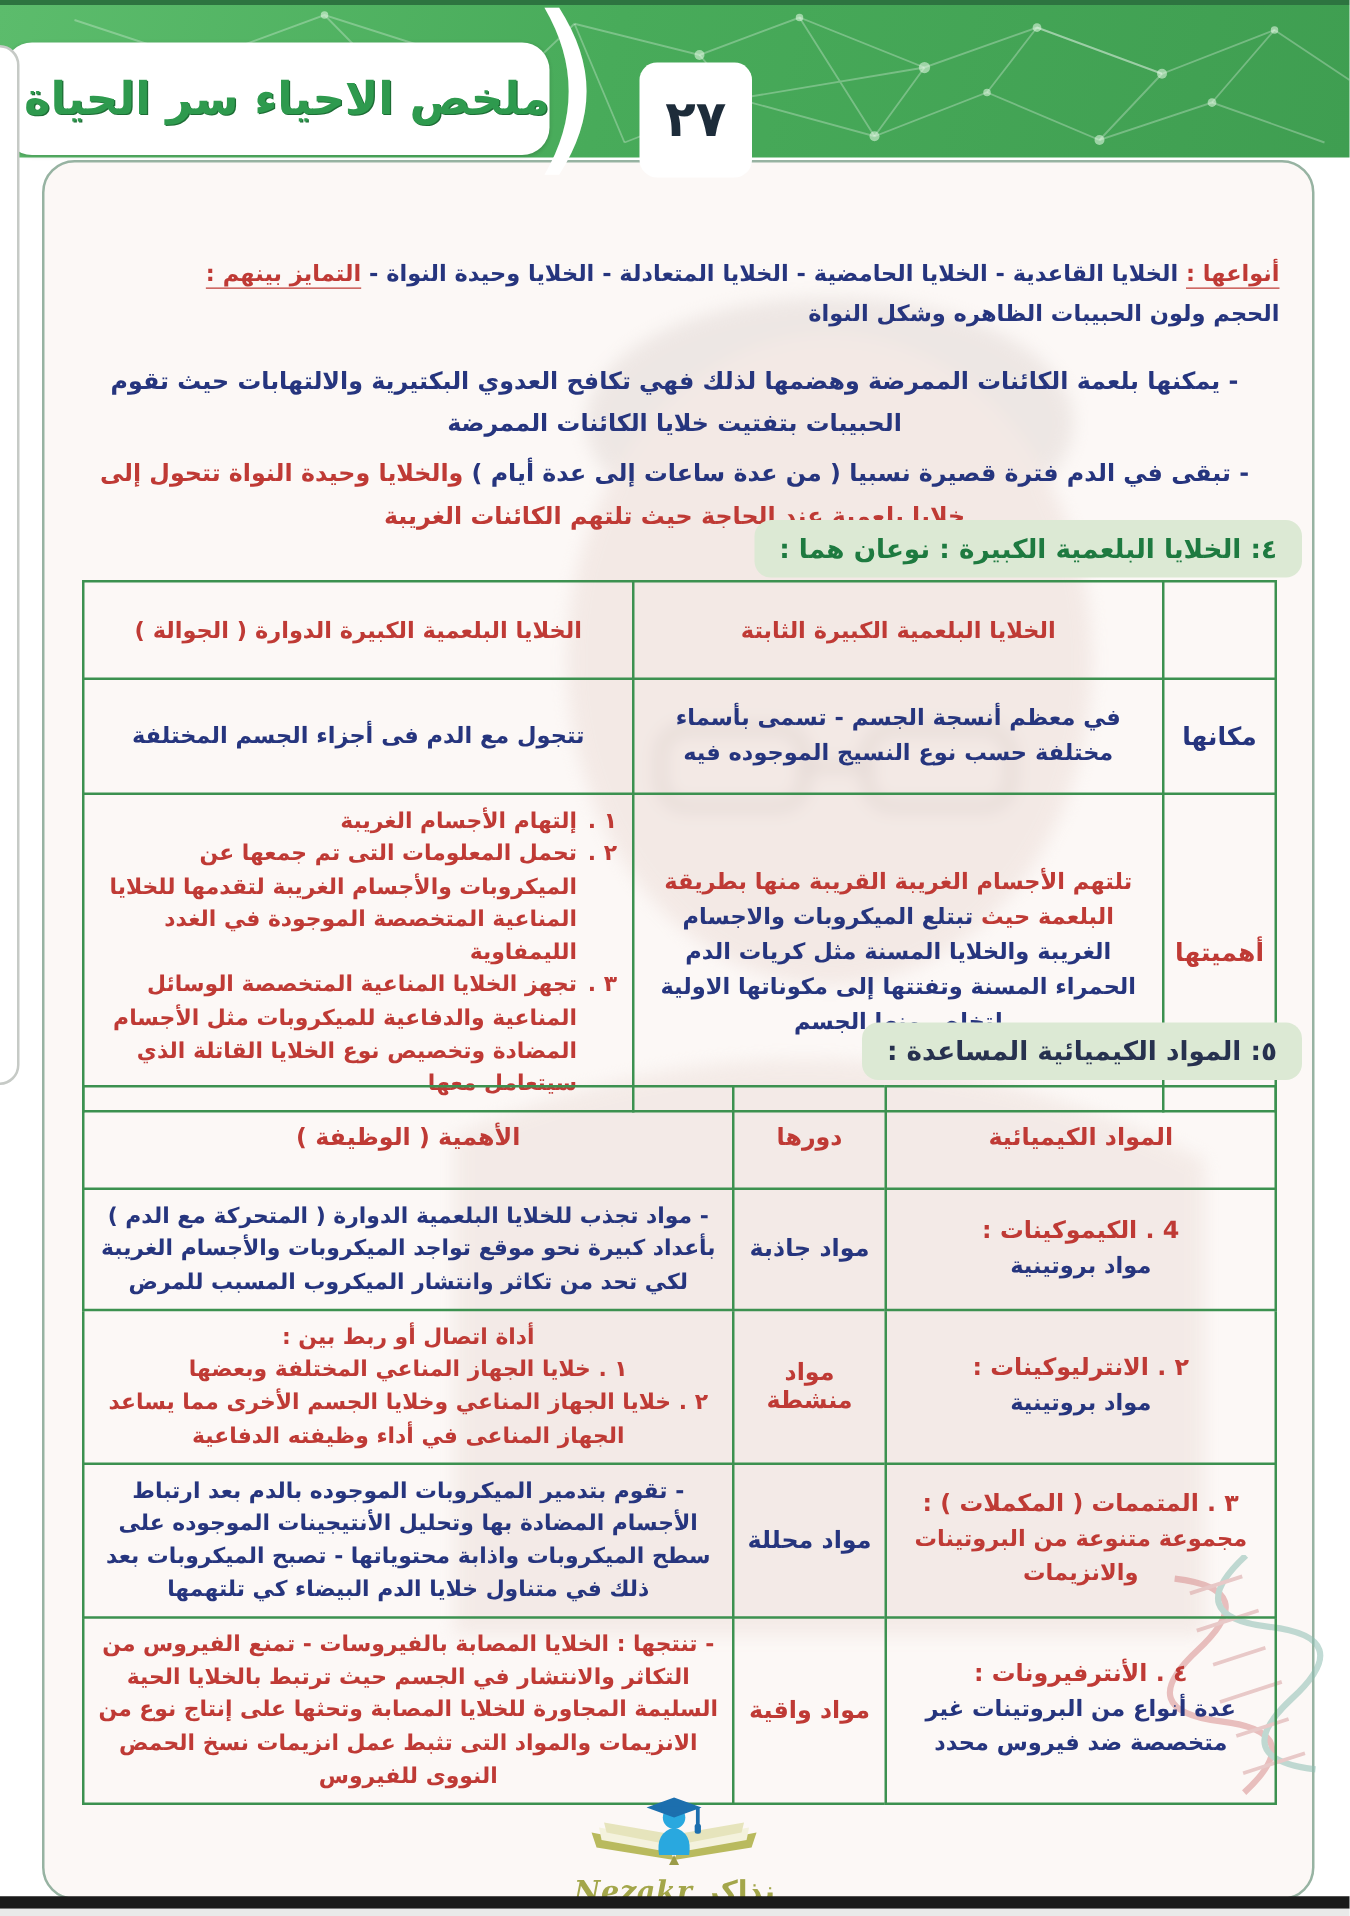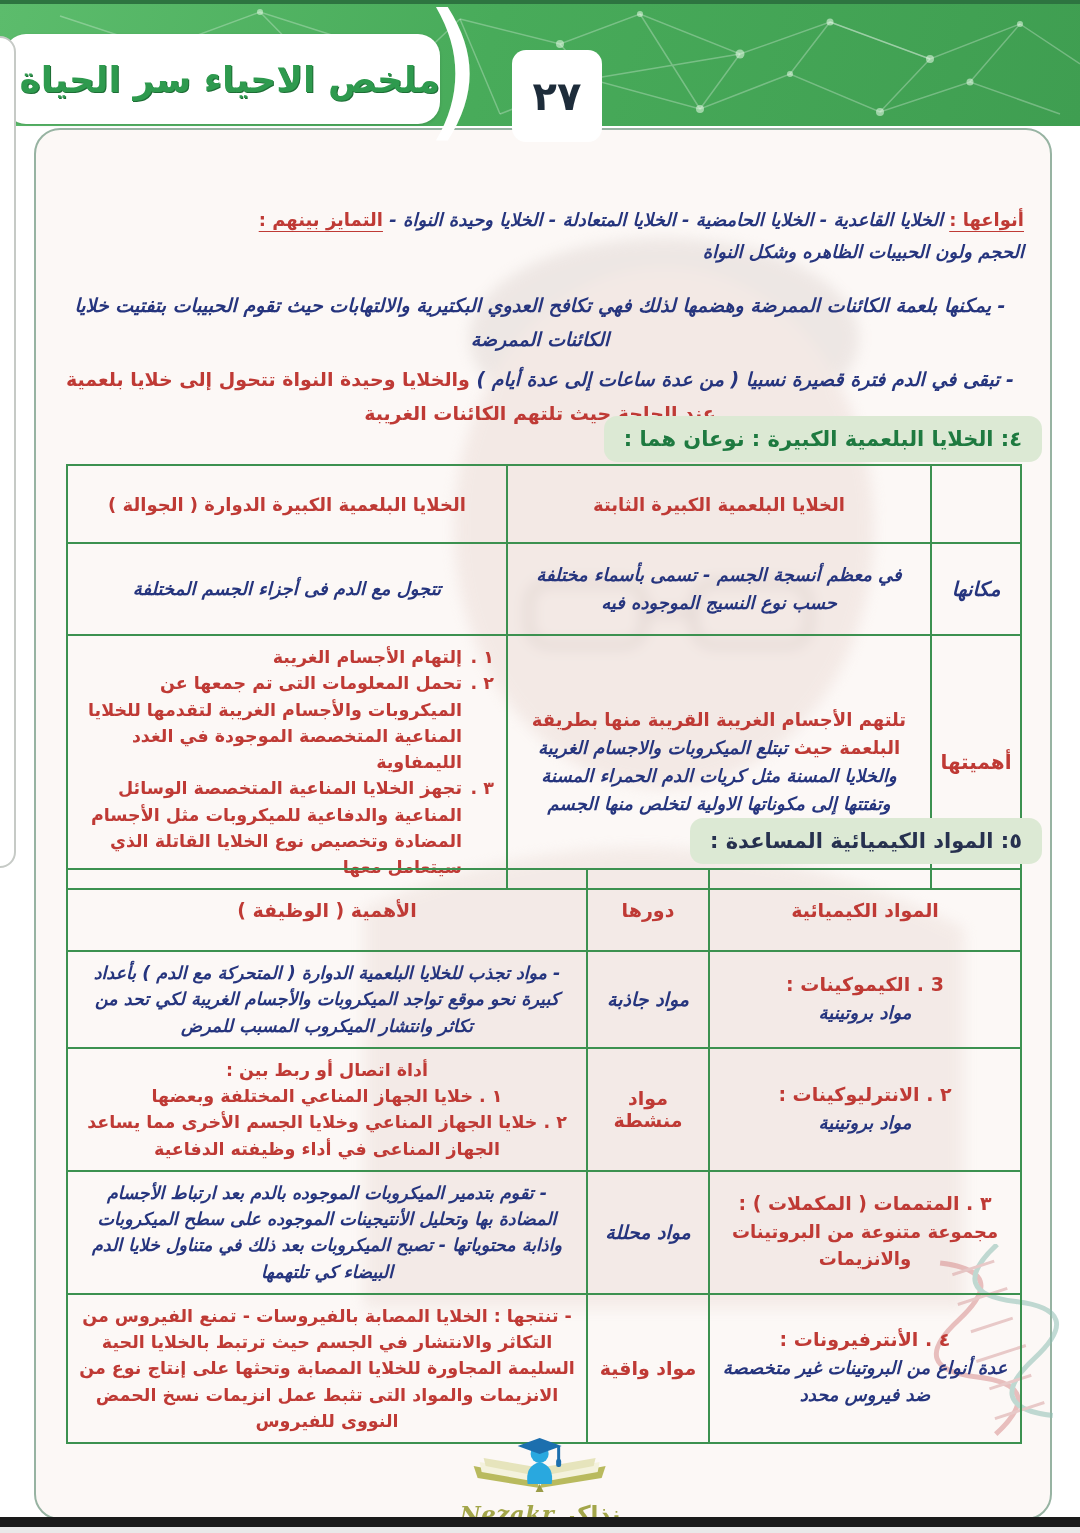--- a/index.html
+++ b/index.html
@@ -24,21 +24,21 @@
   .frame{position:absolute;left:34px;top:128px;width:1014px;height:1388px;background:#fcf8f6;
          border:2px solid #97b3a2;border-radius:26px;z-index:1;}
   .wm{position:absolute;left:34px;top:128px;z-index:1;pointer-events:none;}
   .dna{position:absolute;left:928px;top:1244px;z-index:1;opacity:.55;pointer-events:none;}
   .pill{position:absolute;right:38px;height:46px;background:#dce9d4;border-radius:13px;
         display:flex;align-items:center;padding:0 20px;z-index:2;font-size:21px;}
   .pill-s3{top:150px;color:#bf3a35;}
   .pill-s4{top:416px;color:#1e7a40;}
   .pill-s5{top:818px;color:#27314f;}
   .c-red{color:#bf3a35;}
-  .c-blue{color:#26357e;font-style:italic;}
+  .c-blue{color:#26357e;}
   .u{text-decoration:underline;text-underline-offset:5px;}
   .txt{position:absolute;z-index:2;line-height:1.8;}
   .types{top:204px;right:56px;left:60px;font-size:18px;text-align:right;letter-spacing:-.2px;}
   .bullet1{top:288px;right:60px;left:60px;font-size:19px;text-align:center;}
   .bullet2{top:362px;right:60px;left:60px;font-size:19px;text-align:center;}
   
   table{position:absolute;border-collapse:collapse;table-layout:fixed;z-index:2;direction:rtl;}
   td{border:2px solid #3c9150;text-align:center;vertical-align:middle;padding:8px 8px;}
   .tbl1{left:66px;top:464px;width:954px;}
   .tbl2{left:66px;top:868px;width:954px;}
@@ -204,21 +204,21 @@
         <col style="width:520px">
       </colgroup>
     <tbody>
         <tr>
       <td class="hd">المواد الكيميائية</td>
       <td class="hd">دورها</td>
       <td class="hd">الأهمية ( الوظيفة )</td>
     </tr>
     <tr style="height:96px">
       <td>
-        <span class="mat-title c-red">3 . الكيموكينات :</span>
+        <span class="mat-title c-red">4 . الكيموكينات :</span>
         <span class="mat-sub c-blue">مواد بروتينية</span>
       </td>
       <td class="role c-blue">مواد جاذبة</td>
       <td class="imp c-blue pre">- مواد تجذب للخلايا البلعمية الدوارة ( المتحركة مع الدم ) بأعداد كبيرة نحو موقع تواجد الميكروبات والأجسام الغريبة لكي تحد من تكاثر وانتشار الميكروب المسبب للمرض</td>
     </tr>
     <tr style="height:110px">
       <td>
         <span class="mat-title c-red">٢ . الانترليوكينات :</span>
         <span class="mat-sub c-blue">مواد بروتينية</span>
       </td>

